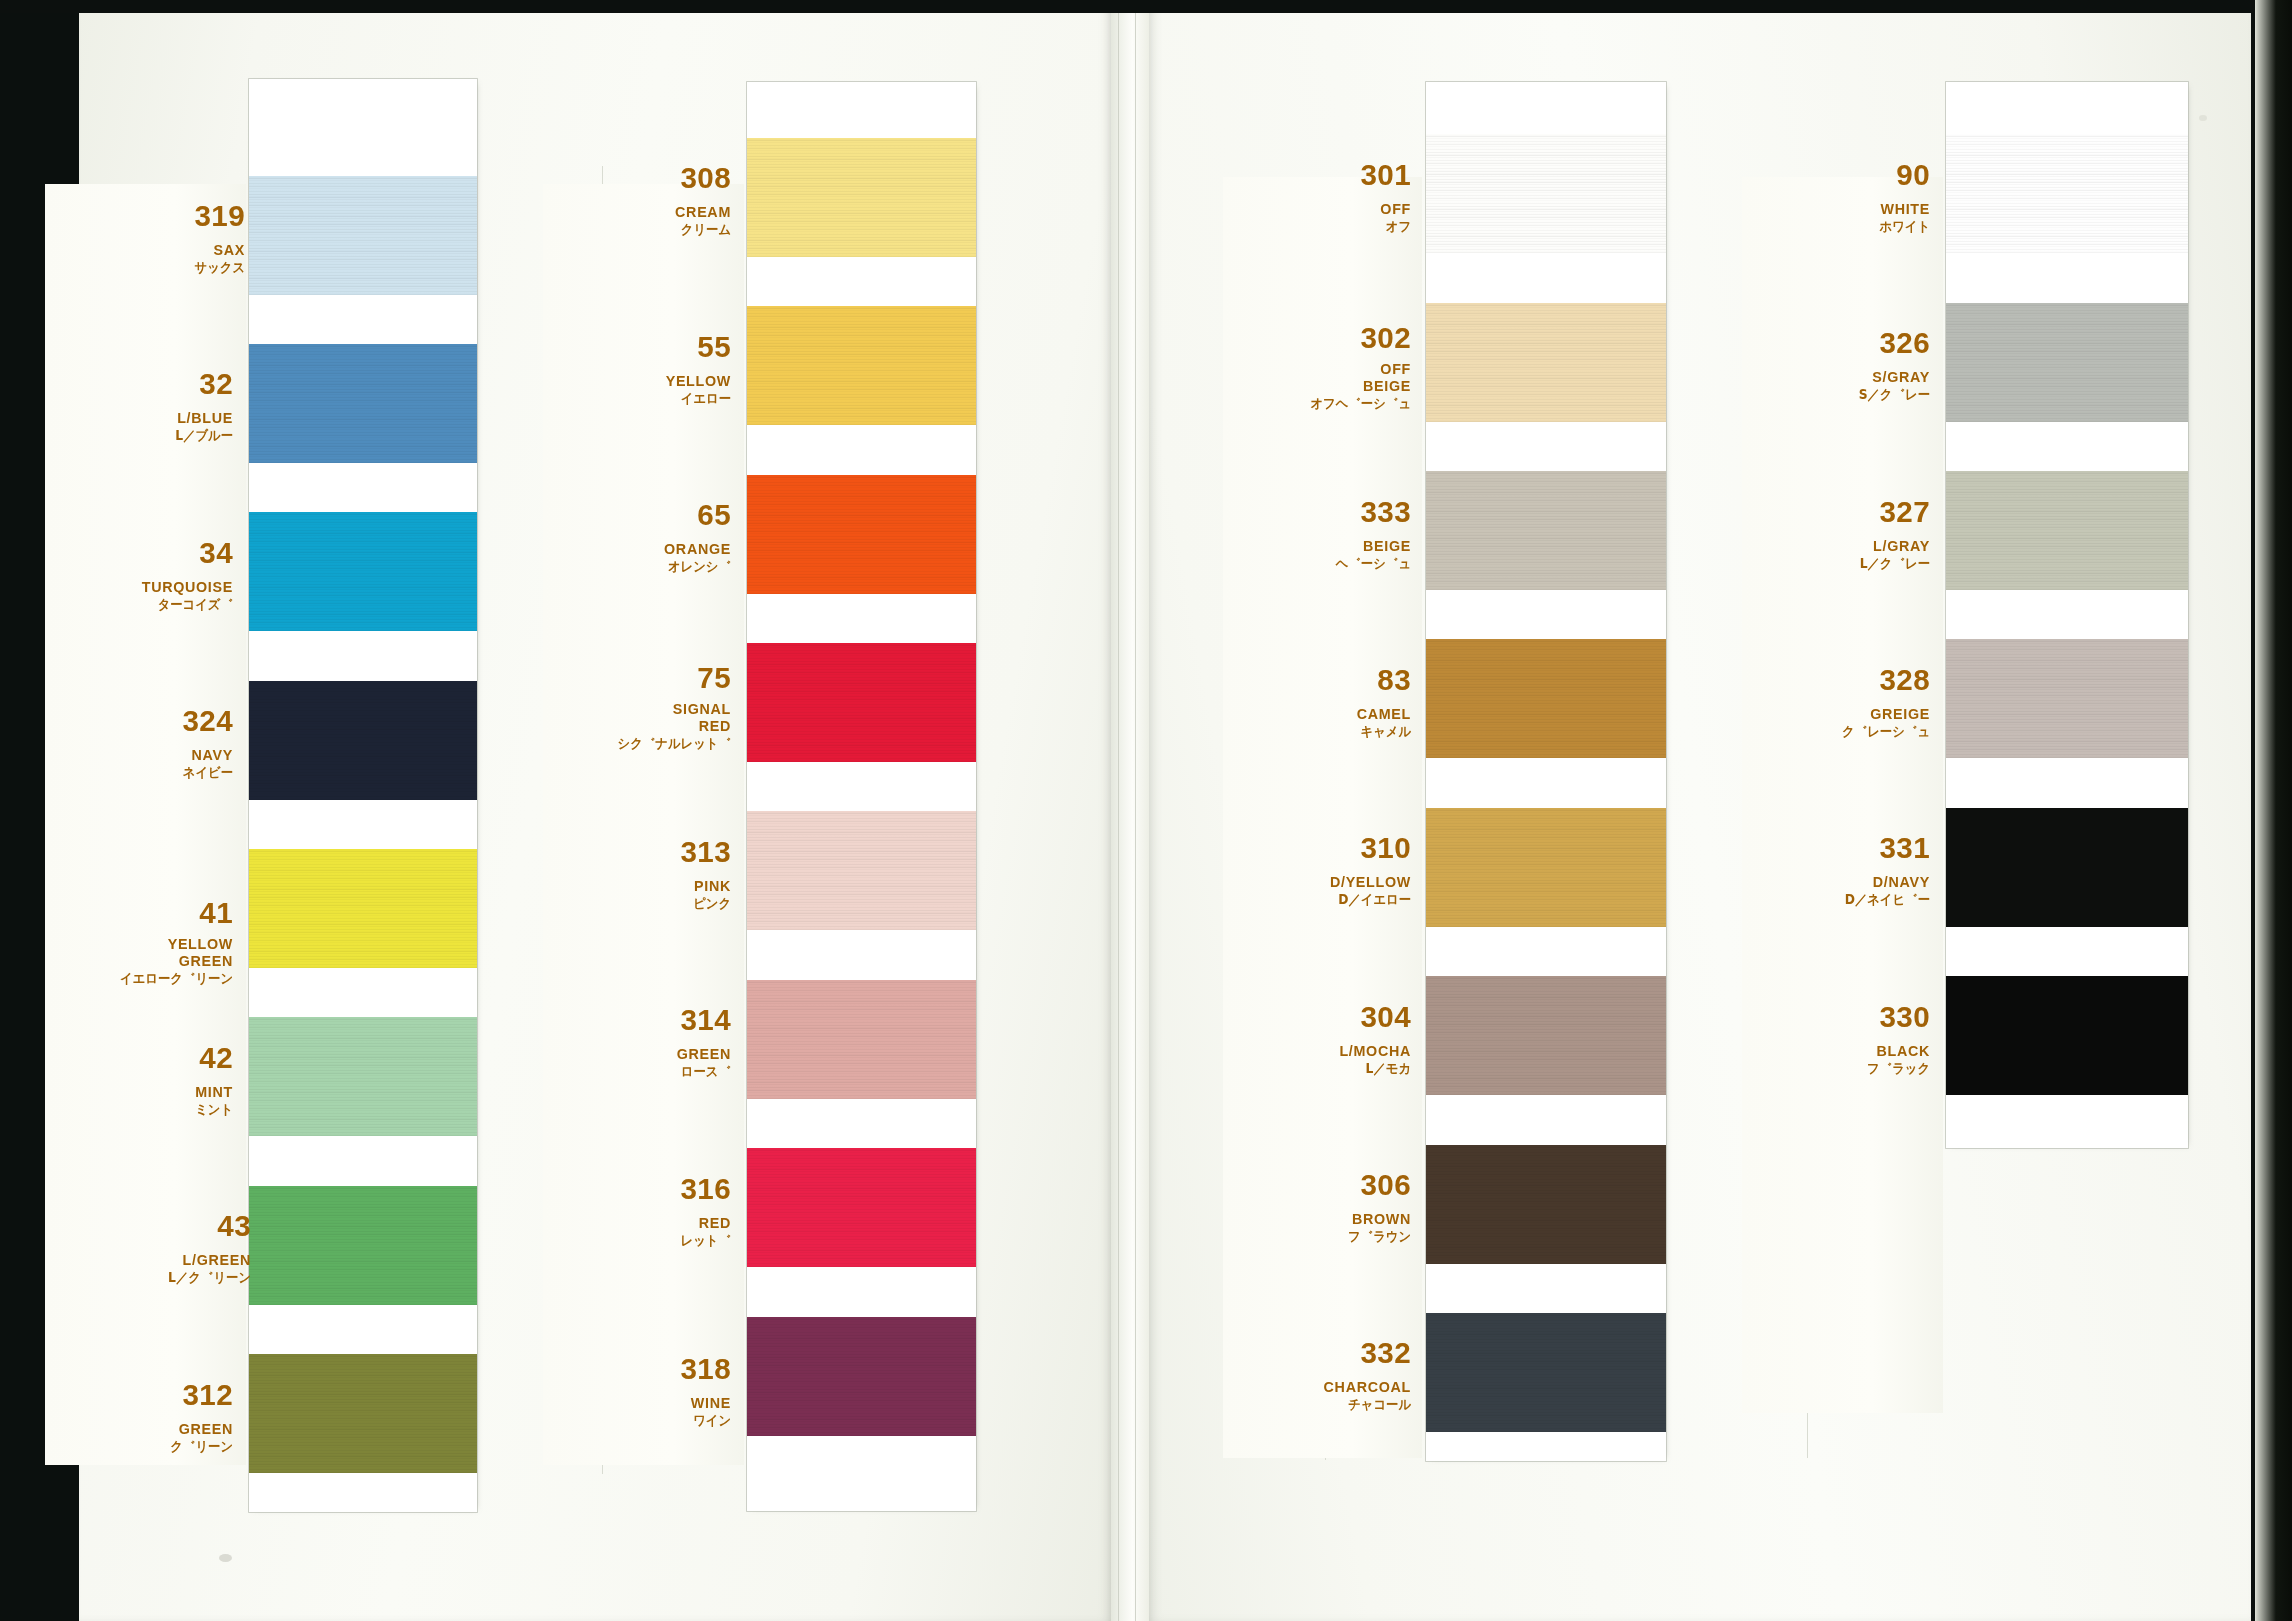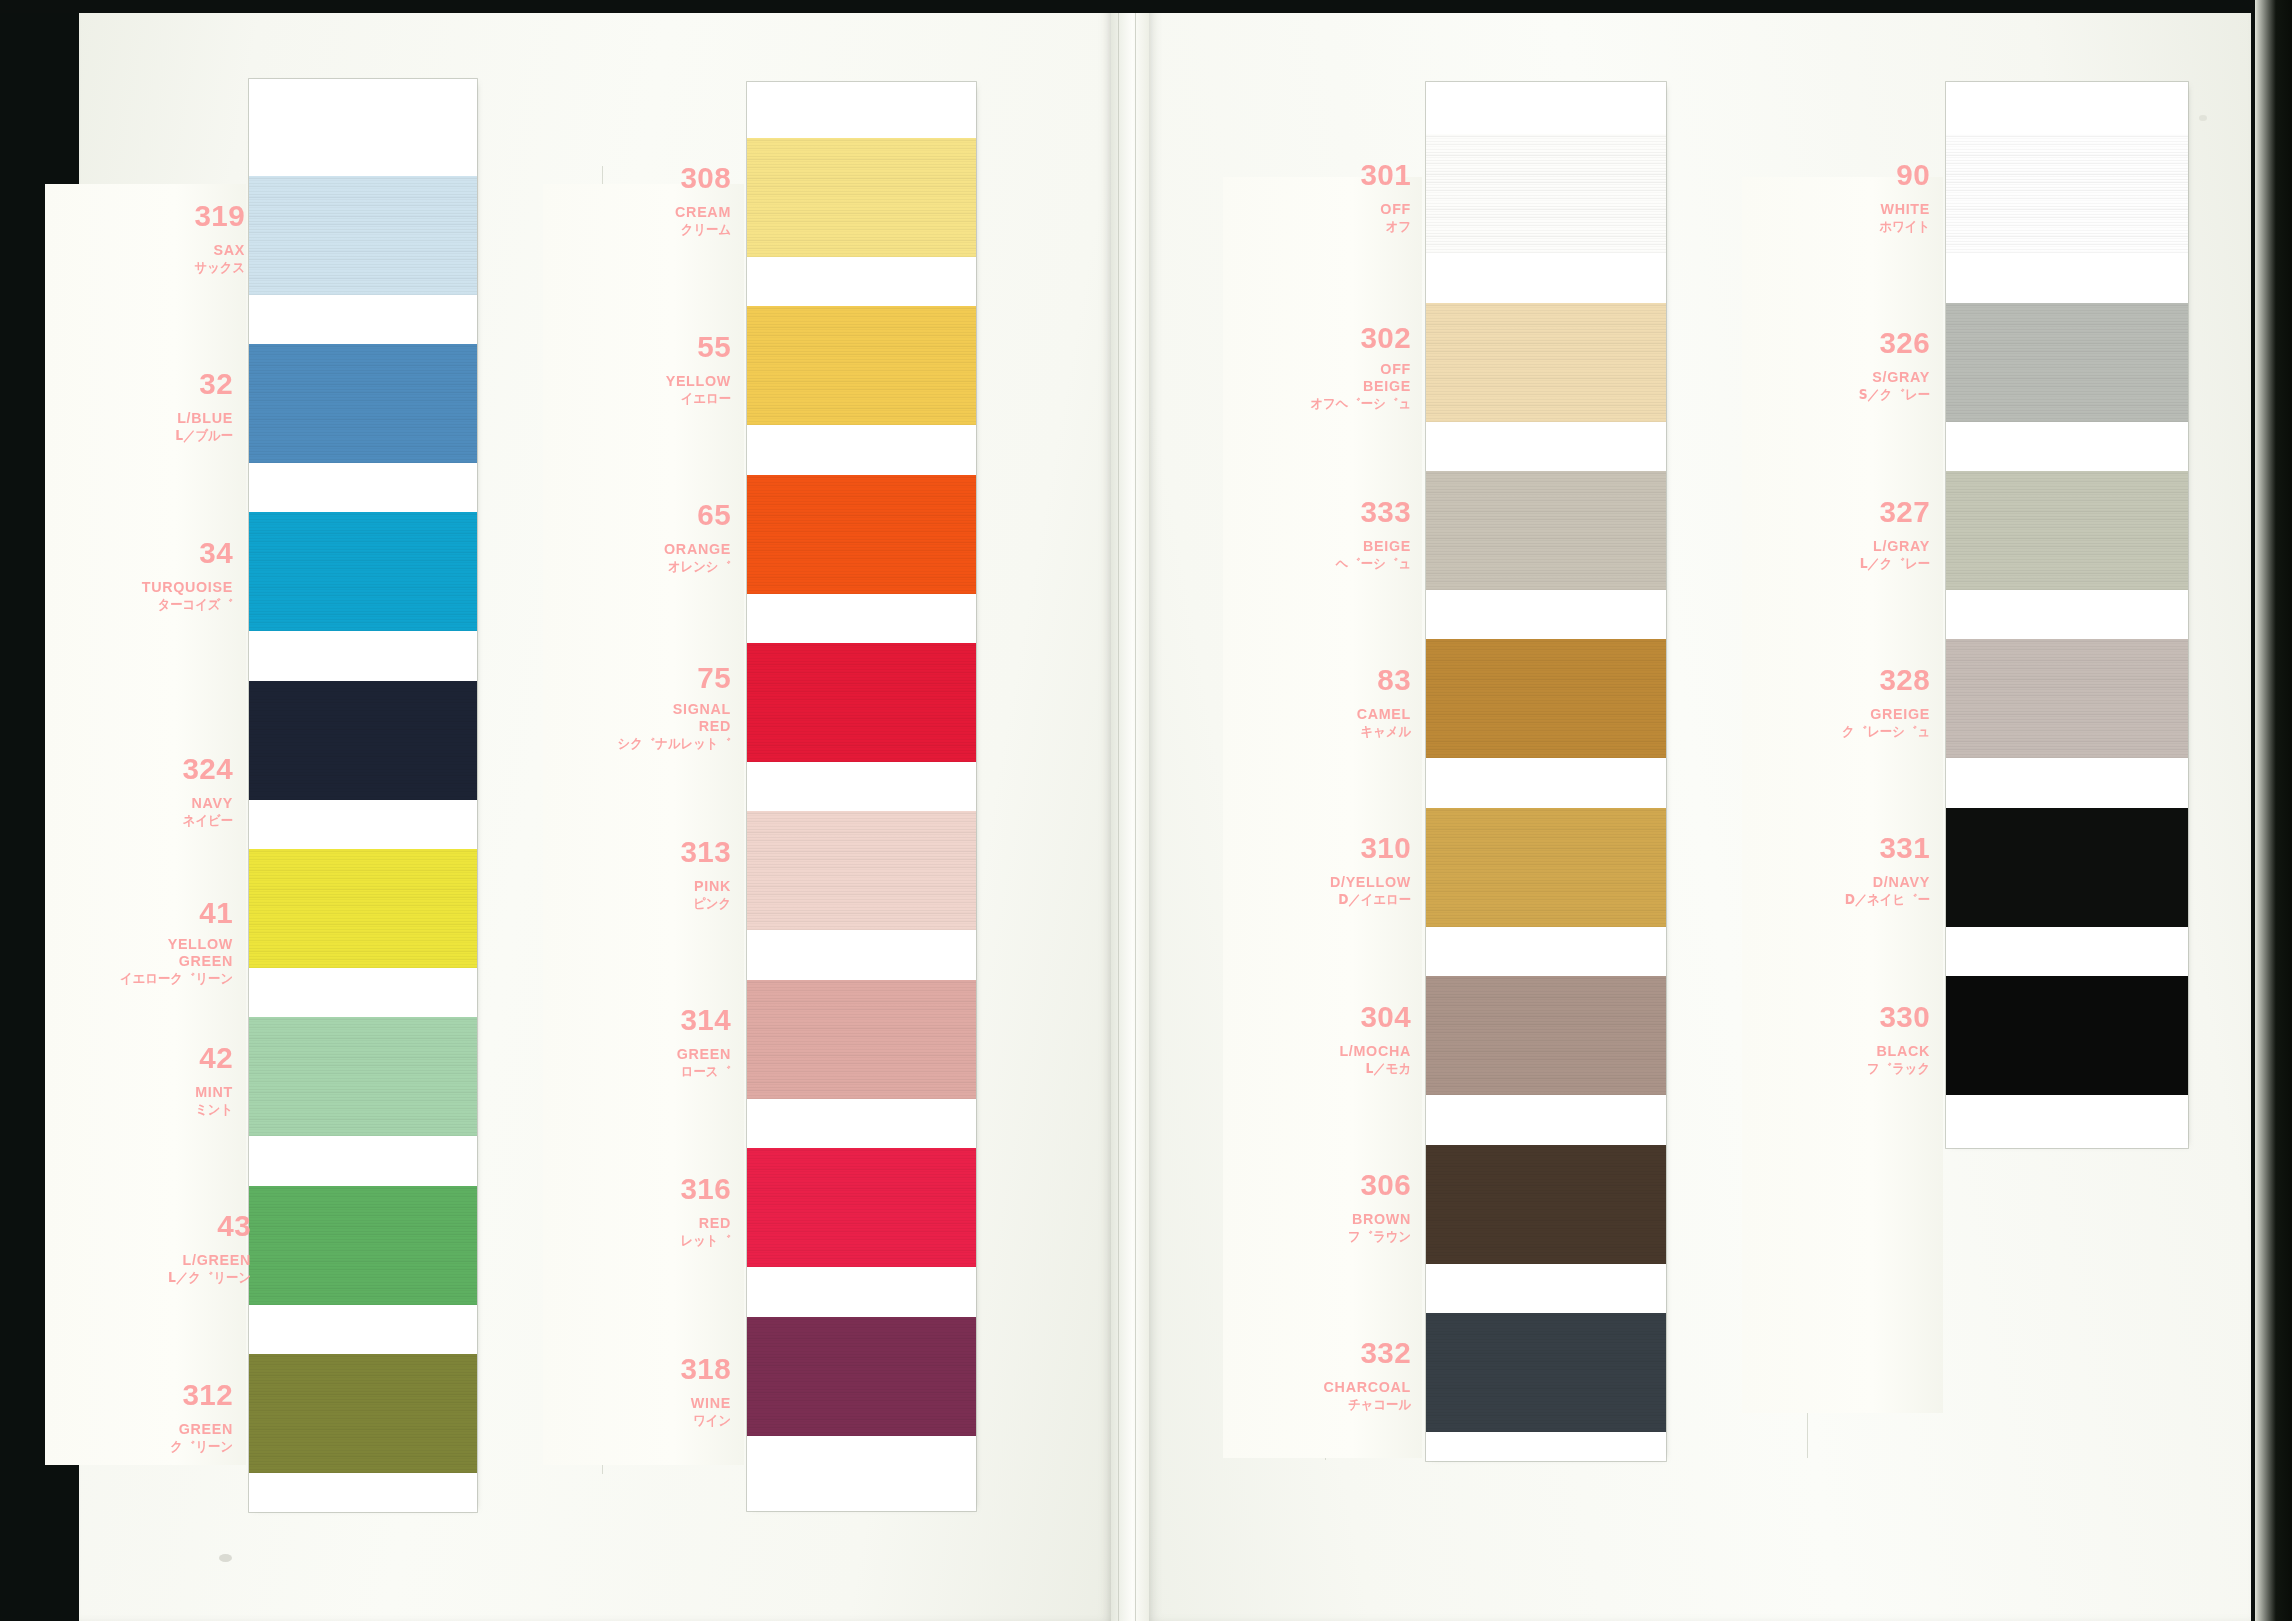--- a/index.html
+++ b/index.html
@@ -60,21 +60,21 @@
     position:absolute;inset:0;
     background:repeating-linear-gradient(180deg,
         rgba(255,255,255,.18) 0px,
         rgba(255,255,255,.00) 1.3px,
         rgba(0,0,0,.10) 2.7px);
     mix-blend-mode:multiply;opacity:.55;
   }
   .lbl{
     position:absolute;
     text-align:right;
-    color:#fca5a5;
+    color:#a16207;
     line-height:1;
     user-select:none;
   }
   .lbl .num{
     font-size:29.6px;font-weight:700;letter-spacing:0.4px;
     display:block;margin-bottom:11.6px;
   }
   .lbl .en{
     font-size:14.3px;font-weight:700;letter-spacing:0.7px;
     display:block;line-height:1.22;
@@ -136,21 +136,21 @@
         <div class="tex"></div>
       </div>
       <div class="lbl" style="left: 45px; width: 188px; top: 538px;">
         <span class="num">34</span>
         <span class="en">TURQUOISE</span>
         <span class="jp">ターコイズ゛</span>
       </div>
       <div class="swatch" style="position: absolute; left: 249px; top: 681px; width: 228px; height: 119px; background: rgb(28, 35, 52);">
         <div class="tex"></div>
       </div>
-      <div class="lbl" style="left: 45px; width: 188px; top: 706px; margin-top: 48px;">
+      <div class="lbl" style="left: 45px; width: 188px; top: 706px;">
         <span class="num">324</span>
         <span class="en">NAVY</span>
         <span class="jp">ネイビー</span>
       </div>
       <div class="swatch" style="position: absolute; left: 249px; top: 849px; width: 228px; height: 119px; background: rgb(237, 229, 59);">
         <div class="tex"></div>
       </div>
       <div class="lbl two" style="left: 45px; width: 188px; top: 898px;">
         <span class="num">41</span>
         <span class="en">YELLOW<br>GREEN</span>

